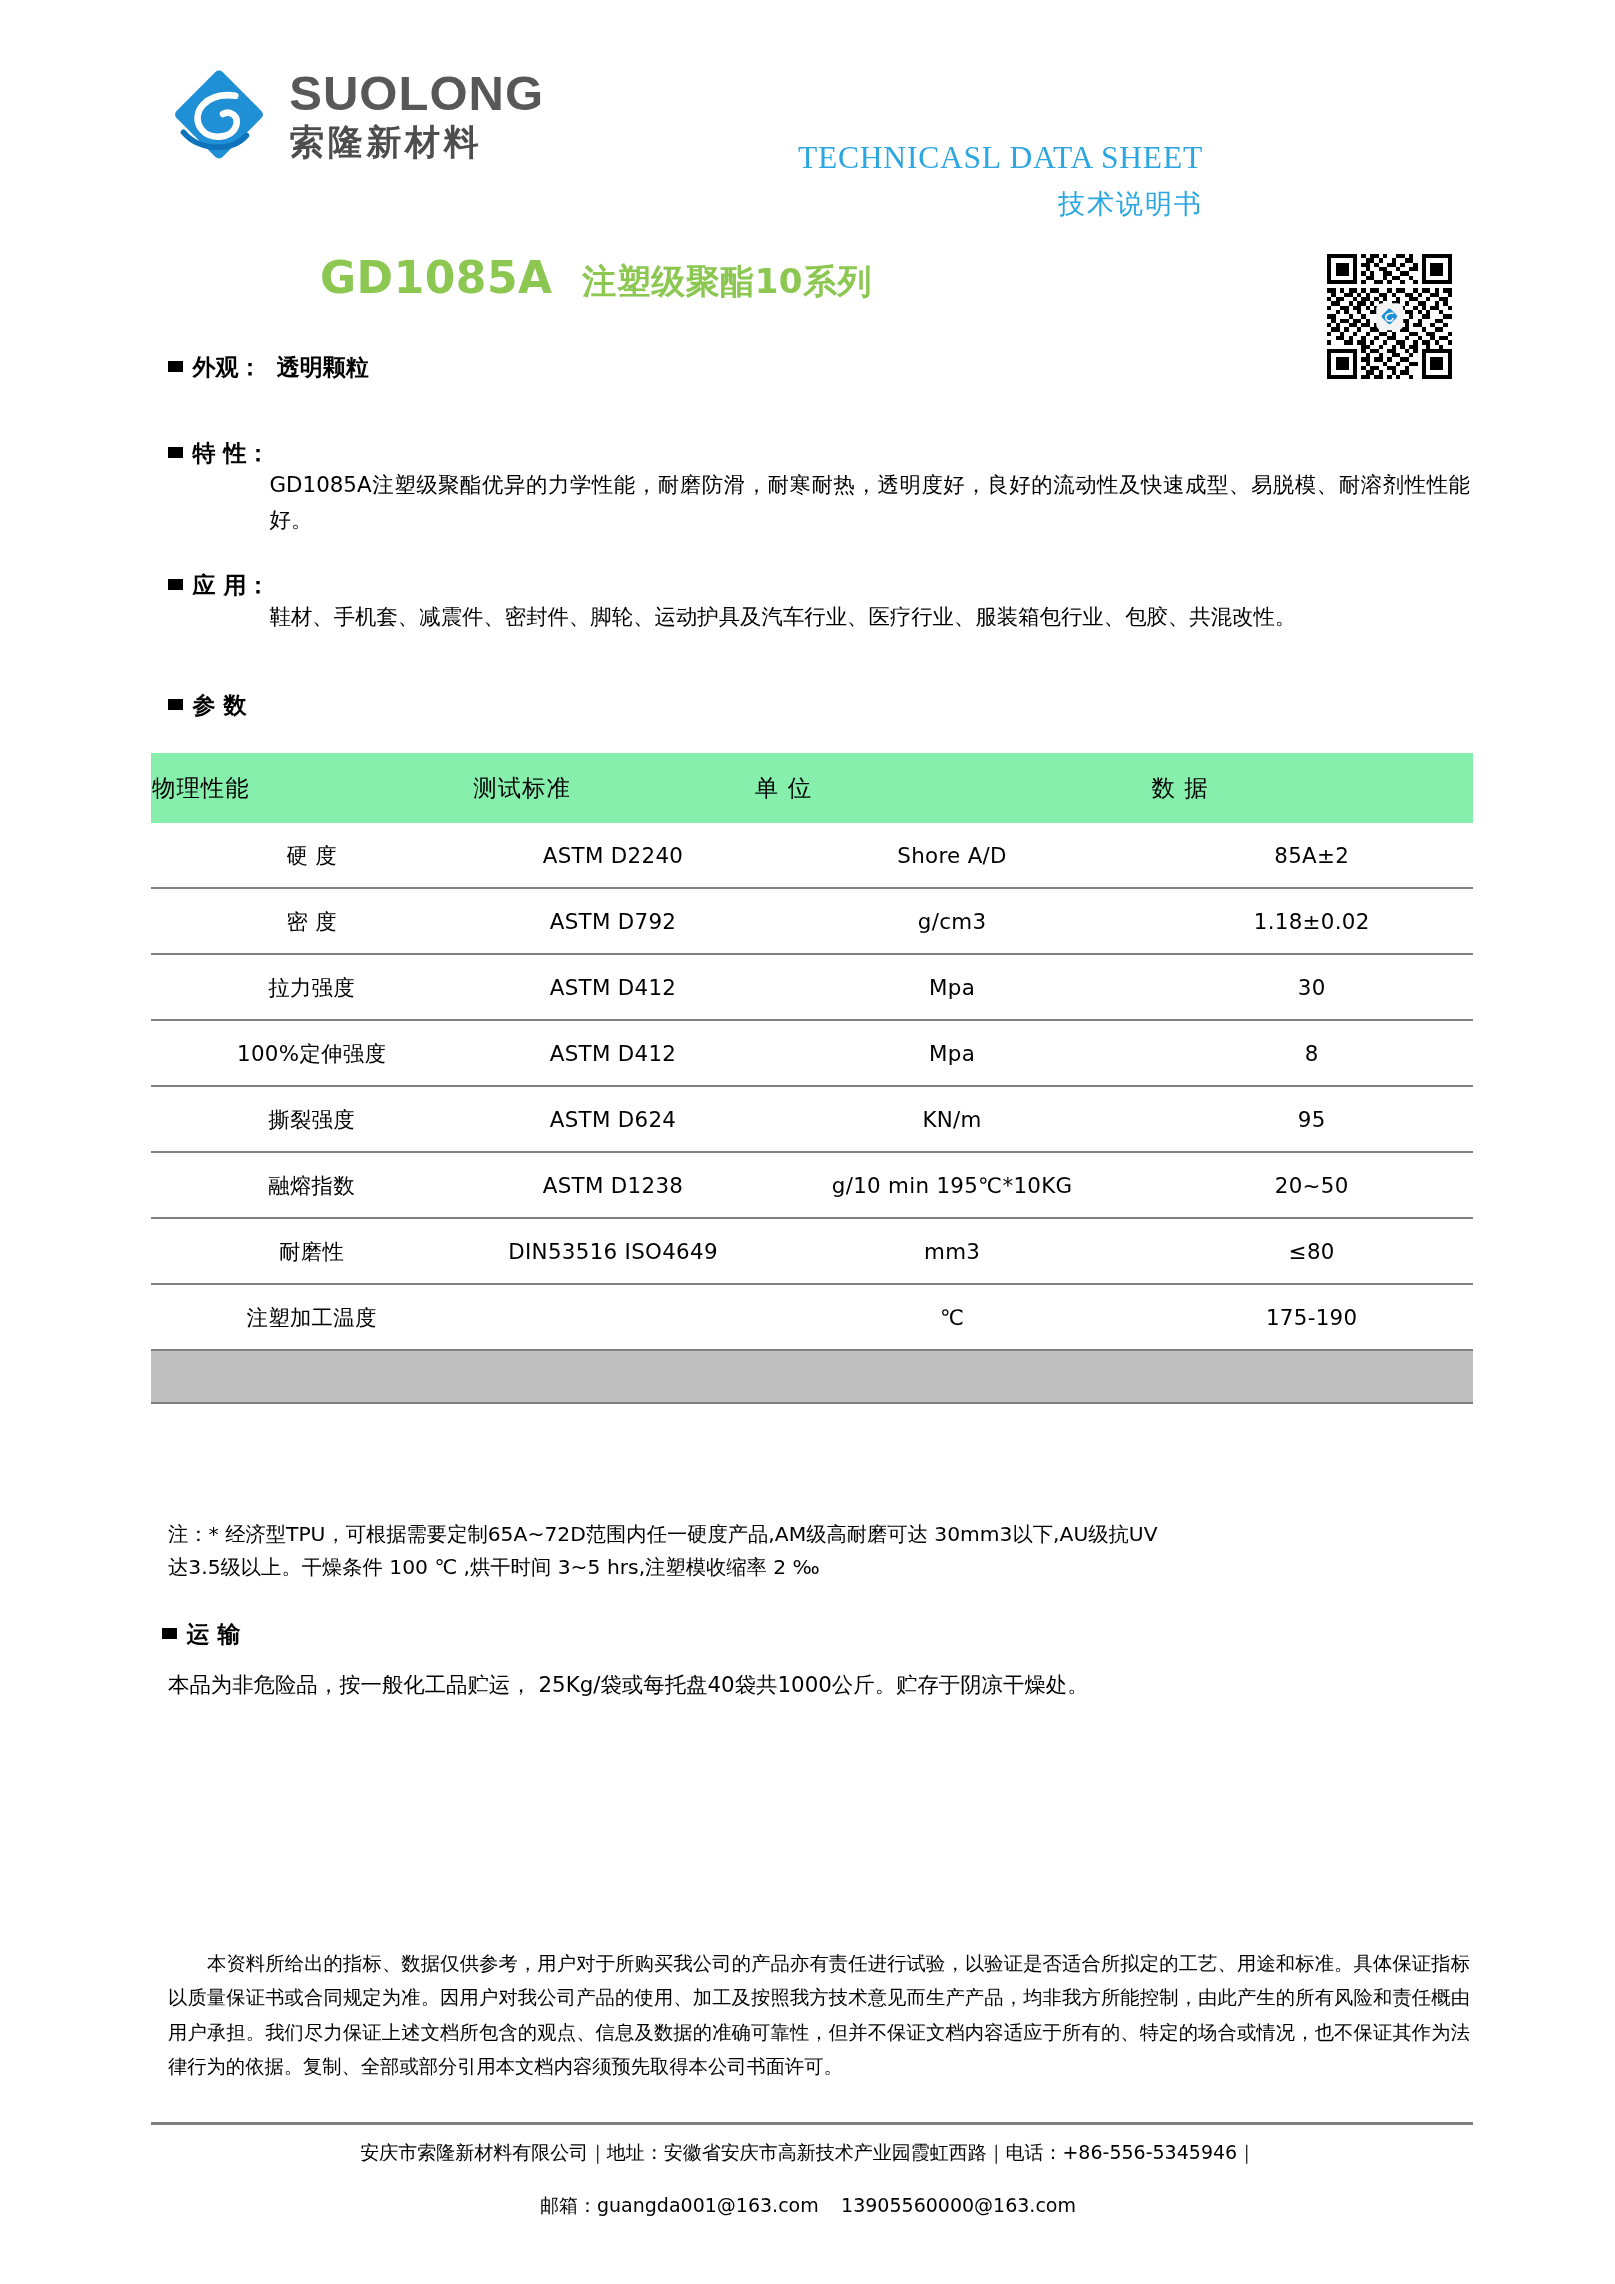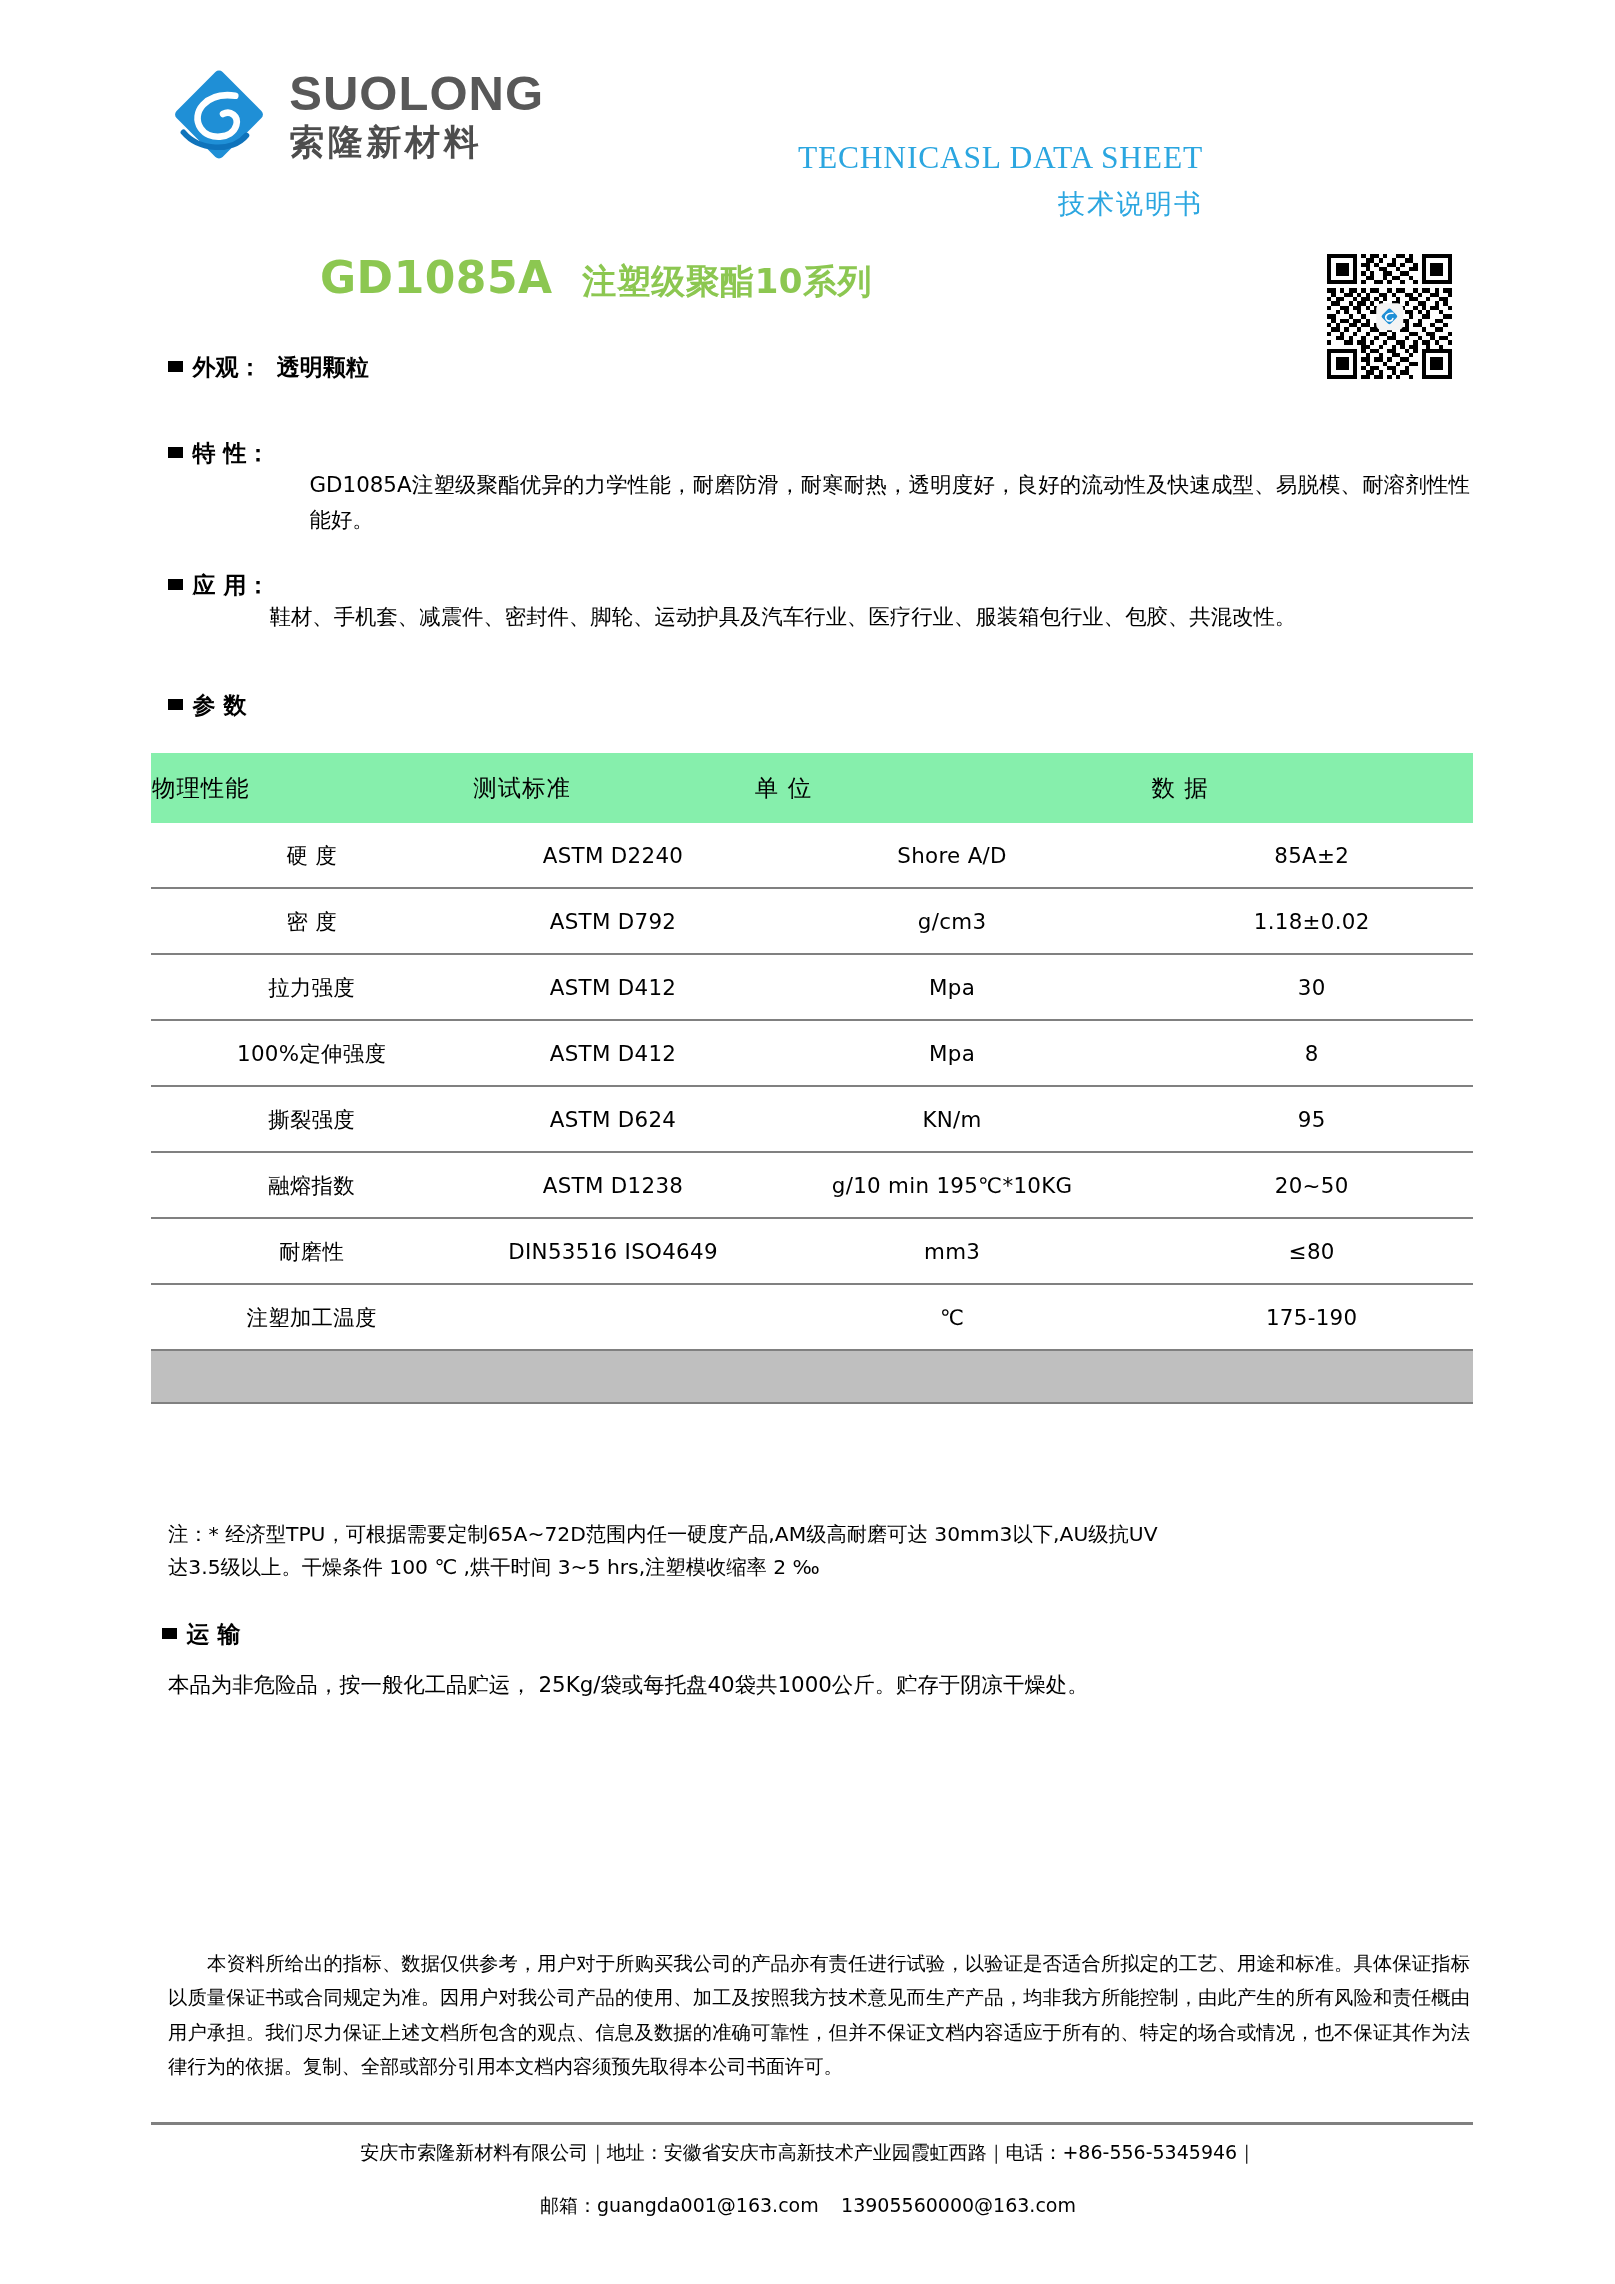--- a/index.html
+++ b/index.html
@@ -563,21 +563,21 @@
         </g>
         <path d="M27 14 C 16 12, 10 20, 14 26 C 18 31, 26 30, 27 24" fill="none" stroke="#ffffff" stroke-width="3" stroke-linecap="round"></path>
       </svg>
     </div>
   </div>
 
   <div class="sec" style="top:352px;">
     <span class="bullet"></span><span class="sec-label">外观：</span><span class="sec-label" style="margin-left:15.3px;">透明颗粒</span>
   </div>
 
-  <div class="sec sec-inline" style="top:438px;gap:40px;">
+  <div class="sec sec-inline" style="top:438px;">
     <span class="sec-label" style="white-space:nowrap;"><span class="bullet"></span><span>特 性：</span></span>
     <span class="sec-body">GD1085A注塑级聚酯优异的力学性能，耐磨防滑，耐寒耐热，透明度好，良好的流动性及快速成型、易脱模、耐溶剂性性能好。</span>
   </div>
 
   <div class="sec" style="top:690px;">
     <span class="bullet"></span><span class="sec-label">参 数</span>
   </div>
 
   <div class="sec sec-inline" style="top:570px;">
     <span class="sec-label" style="white-space:nowrap;"><span class="bullet"></span><span>应 用：</span></span>

